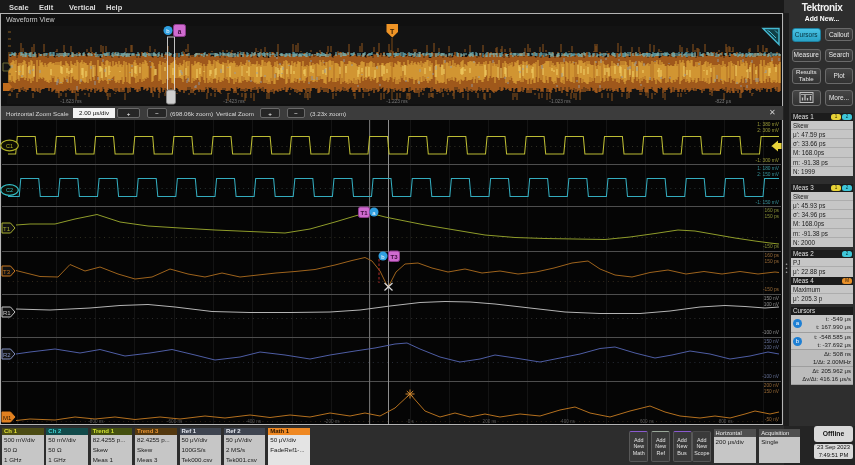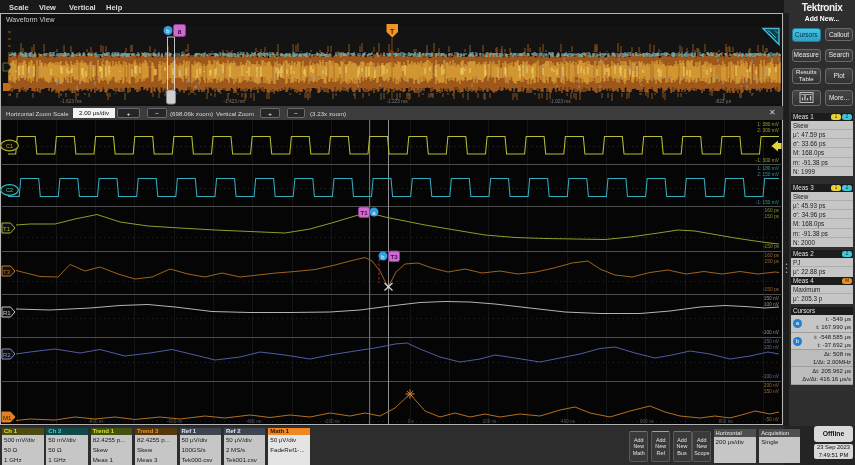--- a/index.html
+++ b/index.html
@@ -1,16 +1,16 @@
 <!DOCTYPE html>
 <html><head><meta charset="utf-8"><style>html,body{margin:0;padding:0;background:#202020;}*{box-sizing:border-box;font-family:"Liberation Sans",sans-serif;}.abs{position:absolute;}svg text{font-family:"Liberation Sans",sans-serif;}</style></head><body>
 <div style="position:relative;width:855px;height:465px;background:#242424;overflow:hidden">
 <div class="abs" style="left:0;top:0;width:855px;height:13px;background:#191919;color:#dcdcdc;font-size:7.5px;font-weight:bold;">
       <span class="abs" style="left:9px;top:3px;">Scale</span>
-      <span class="abs" style="left:39px;top:3px;">View</span>
+      <span class="abs" style="left:39px;top:3px;">Edit</span>
       <span class="abs" style="left:69px;top:3px;">Vertical</span>
       <span class="abs" style="left:106px;top:3px;">Help</span>
     </div>
 <div class="abs" style="left:0;top:13px;width:783px;height:412px;border:1px solid #b4b4b4;background:#101010;"></div>
 <div class="abs" style="left:1px;top:0;width:782px;height:126px;overflow:hidden;">
       <svg style="position:absolute;left:0;top:0" width="783" height="126" viewBox="0 0 783 126">
 <rect x="6" y="26" width="774" height="78" fill="#131313"></rect>
 <path d="M8 93V93 M9 93V96 M16 93V98 M17 93V94 M18 52V52 M20 43V52 M22 48V52 M31 47V52 M32 93V98 M33 44V52 M43 44V52 M54 52V52 M55 51V52 M56 49V52 M58 93V98 M60 93V96 M63 45V52 M65 93V97 M70 46V52 M75 93V100 M77 93V96 M84 93V95 M86 49V52 M88 93V97 M90 47V52 M100 45V52 M102 46V52 M105 46V52 M106 93V96 M107 93V100 M109 93V97 M114 93V94 M124 93V100 M125 48V52 M130 45V52 M131 45V52 M149 46V52 M152 93V97 M154 49V52 M158 93V98 M164 93V96 M167 46V52 M169 93V100 M176 93V94 M180 93V93 M182 51V52 M185 49V52 M187 44V52 M188 93V95 M194 93V95 M206 93V99 M210 93V96 M211 51V52 M214 93V97 M220 93V94 M222 50V52 M226 50V52 M227 93V101 M228 93V94 M231 50V52 M237 93V95 M239 51V52 M241 93V97 M244 93V101 M245 93V98 M250 93V98 M251 93V93 M253 93V101 M255 48V52 M257 51V52 M260 49V52 M262 93V93 M264 47V52 M266 93V99 M268 93V99 M273 93V94 M277 44V52 M289 93V95 M292 44V52 M295 45V52 M297 43V52 M299 93V95 M300 51V52 M304 93V98 M306 93V98 M307 93V100 M309 93V98 M310 50V52 M315 93V93 M319 50V52 M327 46V52 M330 46V52 M332 93V99 M335 93V96 M336 52V52 M337 51V52 M348 44V52 M353 93V96 M354 93V99 M359 46V52 M361 43V52 M362 93V98 M368 93V96 M373 47V52 M378 43V52 M380 93V100 M383 93V99 M386 93V94 M388 44V52 M390 50V52 M392 51V52 M396 93V100 M397 48V52 M399 93V98 M406 93V99 M407 93V96 M408 93V100 M409 93V99 M413 49V52 M415 49V52 M418 93V97 M422 93V95 M423 93V93 M426 45V52 M428 93V98 M430 93V97 M431 93V97 M432 93V98 M433 43V52 M436 93V94 M438 48V52 M442 93V97 M447 93V95 M448 46V52 M452 93V96 M453 93V99 M462 93V98 M464 49V52 M467 93V100 M469 45V52 M477 93V98 M482 45V52 M483 93V99 M484 93V100 M489 93V98 M495 48V52 M496 47V52 M500 49V52 M501 46V52 M504 49V52 M509 48V52 M512 93V100 M514 93V97 M516 93V100 M524 48V52 M527 44V52 M529 48V52 M530 52V52 M534 93V95 M538 93V99 M539 47V52 M541 93V98 M542 44V52 M545 50V52 M546 93V100 M549 93V99 M558 52V52 M560 44V52 M566 93V96 M568 51V52 M570 93V99 M571 46V52 M573 93V98 M575 93V100 M579 93V100 M593 51V52 M594 44V52 M595 46V52 M596 44V52 M601 93V98 M606 51V52 M607 93V98 M611 93V101 M617 43V52 M620 46V52 M621 93V97 M626 93V99 M628 93V98 M631 47V52 M638 47V52 M639 93V95 M640 93V95 M645 93V96 M647 93V98 M649 44V52 M651 93V99 M653 45V52 M654 93V95 M658 49V52 M660 51V52 M662 93V98 M664 93V100 M666 52V52 M677 93V97 M679 45V52 M680 93V97 M681 47V52 M685 93V94 M686 48V52 M687 51V52 M692 44V52 M694 50V52 M696 48V52 M697 48V52 M698 49V52 M704 44V52 M709 93V95 M711 93V96 M718 50V52 M723 93V100 M725 44V52 M726 47V52 M728 46V52 M729 47V52 M731 51V52 M732 47V52 M739 93V98 M740 93V98 M748 49V52 M749 48V52 M751 93V96 M752 93V94 M757 45V52 M762 45V52 M764 51V52 M765 48V52 M766 48V52" stroke="#b96a1e" stroke-width="1" opacity="0.75"></path>
 <path d="M8 54V87 M9 57V91 M10 57V88 M11 54V92 M12 56V88 M13 54V90 M14 53V89 M15 53V89 M16 58V89 M17 55V89 M18 53V92 M19 52V92 M20 53V88 M21 54V90 M22 53V87 M23 55V91 M24 55V89 M25 52V92 M26 55V90 M27 55V90 M28 58V88 M29 52V88 M30 58V88 M31 52V91 M32 56V91 M33 56V91 M34 53V92 M35 54V88 M36 58V91 M37 57V92 M38 53V88 M39 56V93 M40 54V90 M41 54V89 M42 56V89 M43 54V89 M44 53V88 M45 57V88 M46 55V88 M47 58V88 M48 53V91 M49 56V88 M50 55V88 M51 54V92 M52 55V91 M53 57V90 M54 58V89 M55 55V93 M56 57V91 M57 54V93 M58 57V93 M59 53V91 M60 55V91 M61 53V91 M62 55V92 M63 56V91 M64 52V90 M65 55V91 M66 53V89 M67 57V90 M68 57V88 M69 55V91 M70 55V90 M71 54V93 M72 52V93 M73 54V90 M74 56V93 M75 54V90 M76 55V91 M77 57V92 M78 52V90 M79 53V89 M80 55V89 M81 56V91 M82 55V90 M83 53V89 M84 54V90 M85 56V88 M86 57V90 M87 54V91 M88 52V89 M89 53V89 M90 54V92 M91 52V90 M92 56V88 M93 53V89 M94 53V93 M95 56V88 M96 54V91 M97 57V90 M98 56V89 M99 58V92 M100 58V92 M101 55V91 M102 52V87 M103 55V89 M104 54V92 M105 57V93 M106 53V92 M107 53V90 M108 56V88 M109 56V89 M110 55V89 M111 58V89 M112 54V90 M113 55V91 M114 52V88 M115 55V92 M116 54V88 M117 53V91 M118 58V92 M119 55V92 M120 55V88 M121 54V92 M122 56V90 M123 53V92 M124 57V88 M125 53V87 M126 54V88 M127 56V93 M128 53V88 M129 56V92 M130 56V87 M131 54V88 M132 55V88 M133 54V88 M134 56V90 M135 54V89 M136 58V92 M137 56V92 M138 53V89 M139 58V91 M140 56V87 M141 52V87 M142 53V87 M143 53V90 M144 56V89 M145 55V88 M146 52V91 M147 53V90 M148 53V87 M149 54V88 M150 56V93 M151 57V93 M152 58V87 M153 53V91 M154 54V92 M155 54V88 M156 56V87 M157 58V90 M158 54V92 M159 57V93 M160 55V87 M161 54V88 M162 56V92 M163 58V90 M164 54V88 M165 53V93 M166 55V89 M167 54V91 M168 56V89 M169 53V93 M170 54V88 M171 57V92 M172 57V93 M173 57V92 M174 58V90 M175 57V88 M176 53V88 M177 57V89 M178 58V91 M179 57V92 M180 55V90 M181 55V90 M182 55V90 M183 52V93 M184 54V90 M185 54V91 M186 54V90 M187 53V87 M188 58V90 M189 56V87 M190 55V93 M191 57V89 M192 55V93 M193 57V91 M194 54V90 M195 53V90 M196 53V89 M197 53V90 M198 57V92 M199 53V89 M200 55V90 M201 53V92 M202 56V90 M203 53V92 M204 57V90 M205 55V87 M206 54V89 M207 55V93 M208 53V87 M209 54V88 M210 57V87 M211 56V89 M212 56V90 M213 57V88 M214 53V92 M215 55V88 M216 54V90 M217 54V92 M218 56V92 M219 58V93 M220 55V90 M221 56V90 M222 53V88 M223 54V90 M224 58V88 M225 54V91 M226 56V91 M227 54V91 M228 55V90 M229 55V91 M230 52V88 M231 53V88 M232 58V89 M233 57V93 M234 53V91 M235 56V93 M236 56V87 M237 55V89 M238 54V88 M239 53V88 M240 57V91 M241 57V89 M242 54V91 M243 52V89 M244 54V92 M245 55V88 M246 56V91 M247 55V89 M248 55V89 M249 54V89 M250 55V92 M251 58V90 M252 53V88 M253 54V90 M254 52V87 M255 54V90 M256 57V89 M257 58V93 M258 53V87 M259 56V89 M260 52V88 M261 55V91 M262 57V87 M263 58V92 M264 53V89 M265 58V89 M266 52V92 M267 58V93 M268 58V93 M269 54V92 M270 56V90 M271 52V92 M272 52V89 M273 53V93 M274 56V91 M275 57V90 M276 57V91 M277 52V92 M278 56V89 M279 57V91 M280 54V91 M281 54V88 M282 56V90 M283 54V90 M284 55V87 M285 57V92 M286 54V92 M287 54V90 M288 55V88 M289 54V87 M290 56V90 M291 54V88 M292 57V89 M293 54V89 M294 57V92 M295 54V89 M296 56V93 M297 57V90 M298 54V92 M299 54V91 M300 55V92 M301 56V92 M302 56V89 M303 53V89 M304 53V90 M305 56V93 M306 54V88 M307 56V92 M308 56V88 M309 58V93 M310 56V91 M311 55V88 M312 54V88 M313 57V88 M314 54V88 M315 56V89 M316 52V88 M317 57V93 M318 55V93 M319 56V92 M320 52V87 M321 57V90 M322 55V88 M323 57V92 M324 54V88 M325 54V92 M326 52V88 M327 56V93 M328 54V89 M329 56V89 M330 54V90 M331 57V92 M332 58V92 M333 56V91 M334 55V87 M335 54V92 M336 55V90 M337 52V91 M338 55V89 M339 52V92 M340 52V91 M341 53V90 M342 55V87 M343 53V91 M344 55V88 M345 53V91 M346 55V90 M347 53V92 M348 52V89 M349 57V88 M350 56V87 M351 56V90 M352 55V92 M353 53V92 M354 54V92 M355 56V90 M356 57V90 M357 56V88 M358 55V92 M359 56V92 M360 57V88 M361 55V88 M362 54V90 M363 53V92 M364 57V88 M365 58V92 M366 55V89 M367 54V92 M368 57V91 M369 56V89 M370 56V91 M371 56V90 M372 58V88 M373 54V93 M374 55V88 M375 54V90 M376 52V89 M377 52V92 M378 55V91 M379 55V87 M380 53V89 M381 57V88 M382 55V87 M383 52V92 M384 55V91 M385 57V90 M386 56V88 M387 55V93 M388 58V92 M389 52V88 M390 56V89 M391 56V89 M392 52V89 M393 58V92 M394 56V88 M395 52V90 M396 55V91 M397 56V90 M398 55V89 M399 53V91 M400 56V91 M401 57V88 M402 56V92 M403 57V92 M404 55V91 M405 57V88 M406 56V88 M407 53V88 M408 57V92 M409 55V87 M410 57V91 M411 57V90 M412 54V90 M413 58V92 M414 52V93 M415 56V88 M416 57V93 M417 54V90 M418 54V93 M419 52V88 M420 54V92 M421 54V90 M422 53V88 M423 58V91 M424 56V88 M425 54V88 M426 54V87 M427 53V88 M428 58V88 M429 58V88 M430 58V92 M431 52V87 M432 53V91 M433 57V89 M434 53V89 M435 54V90 M436 53V92 M437 57V92 M438 55V91 M439 54V93 M440 55V88 M441 53V92 M442 58V89 M443 54V88 M444 56V91 M445 55V89 M446 57V92 M447 57V88 M448 54V90 M449 58V92 M450 54V91 M451 58V90 M452 57V91 M453 55V93 M454 52V87 M455 56V90 M456 56V87 M457 53V92 M458 53V89 M459 56V93 M460 54V92 M461 57V92 M462 57V92 M463 54V88 M464 57V89 M465 57V91 M466 57V87 M467 56V92 M468 55V90 M469 54V91 M470 53V89 M471 56V92 M472 54V90 M473 55V91 M474 56V90 M475 55V93 M476 58V91 M477 56V90 M478 57V87 M479 53V91 M480 53V88 M481 57V90 M482 58V92 M483 55V90 M484 54V90 M485 56V88 M486 55V92 M487 52V92 M488 53V88 M489 54V90 M490 52V90 M491 53V91 M492 54V92 M493 53V93 M494 53V91 M495 53V92 M496 52V91 M497 56V90 M498 53V90 M499 55V87 M500 56V91 M501 57V91 M502 54V90 M503 58V87 M504 53V88 M505 53V90 M506 54V89 M507 56V88 M508 58V90 M509 53V91 M510 52V91 M511 55V88 M512 55V88 M513 57V92 M514 53V89 M515 56V88 M516 55V88 M517 57V92 M518 55V92 M519 53V92 M520 53V91 M521 53V87 M522 53V92 M523 57V90 M524 52V88 M525 55V88 M526 53V93 M527 53V90 M528 57V93 M529 56V88 M530 57V93 M531 56V88 M532 56V90 M533 52V90 M534 57V90 M535 58V90 M536 56V88 M537 57V91 M538 53V88 M539 57V89 M540 58V92 M541 55V91 M542 55V92 M543 57V88 M544 57V88 M545 54V88 M546 57V92 M547 55V89 M548 58V92 M549 58V92 M550 53V93 M551 57V90 M552 52V88 M553 56V88 M554 58V89 M555 56V92 M556 55V88 M557 52V88 M558 55V91 M559 58V91 M560 57V87 M561 55V93 M562 54V90 M563 53V90 M564 54V87 M565 57V91 M566 55V92 M567 55V92 M568 56V87 M569 53V90 M570 57V89 M571 55V93 M572 56V90 M573 56V88 M574 57V92 M575 53V89 M576 55V92 M577 56V91 M578 56V90 M579 54V93 M580 56V92 M581 53V89 M582 53V92 M583 58V87 M584 53V92 M585 53V88 M586 52V91 M587 55V89 M588 57V91 M589 56V91 M590 55V87 M591 56V88 M592 54V91 M593 56V90 M594 53V92 M595 56V93 M596 55V93 M597 57V88 M598 58V92 M599 52V92 M600 56V91 M601 56V88 M602 57V90 M603 53V90 M604 58V89 M605 57V88 M606 57V91 M607 53V89 M608 53V88 M609 55V91 M610 56V88 M611 54V90 M612 55V92 M613 53V91 M614 55V91 M615 58V89 M616 53V91 M617 53V92 M618 56V88 M619 57V88 M620 52V90 M621 53V92 M622 56V92 M623 57V92 M624 58V88 M625 53V87 M626 54V92 M627 54V91 M628 57V93 M629 57V92 M630 52V92 M631 54V89 M632 53V89 M633 55V89 M634 53V88 M635 52V89 M636 56V90 M637 55V90 M638 55V90 M639 52V92 M640 54V90 M641 54V92 M642 53V89 M643 56V87 M644 55V92 M645 56V93 M646 52V92 M647 58V93 M648 56V89 M649 56V89 M650 54V89 M651 54V87 M652 58V90 M653 57V91 M654 56V92 M655 55V92 M656 54V93 M657 53V88 M658 58V88 M659 58V89 M660 57V87 M661 53V88 M662 56V93 M663 56V90 M664 56V92 M665 53V90 M666 56V90 M667 57V88 M668 56V87 M669 54V89 M670 57V93 M671 53V92 M672 57V87 M673 52V92 M674 55V90 M675 58V88 M676 56V90 M677 56V92 M678 54V92 M679 54V89 M680 53V89 M681 55V92 M682 56V90 M683 54V89 M684 54V92 M685 57V88 M686 58V90 M687 54V90 M688 56V92 M689 54V91 M690 57V90 M691 54V88 M692 56V90 M693 56V91 M694 53V88 M695 58V91 M696 56V89 M697 52V89 M698 57V89 M699 56V90 M700 57V90 M701 54V93 M702 54V89 M703 53V91 M704 54V89 M705 56V88 M706 56V89 M707 52V88 M708 54V89 M709 53V92 M710 55V90 M711 52V93 M712 55V88 M713 52V91 M714 56V90 M715 56V91 M716 52V91 M717 57V91 M718 54V91 M719 53V89 M720 57V89 M721 52V88 M722 56V90 M723 58V89 M724 56V91 M725 53V87 M726 52V93 M727 55V92 M728 57V90 M729 57V93 M730 54V88 M731 54V91 M732 54V93 M733 53V93 M734 55V88 M735 53V91 M736 52V89 M737 56V93 M738 55V89 M739 54V90 M740 54V93 M741 54V93 M742 54V92 M743 55V87 M744 54V90 M745 58V90 M746 57V91 M747 55V90 M748 54V90 M749 53V93 M750 54V90 M751 55V88 M752 56V89 M753 54V89 M754 53V88 M755 53V90 M756 57V91 M757 53V89 M758 55V90 M759 52V92 M760 54V88 M761 53V90 M762 56V88 M763 55V88 M764 54V89 M765 54V88 M766 56V92 M767 54V89 M768 53V89 M769 55V89 M770 57V92 M771 57V88 M772 54V88 M773 56V87 M774 56V89 M775 56V91 M776 52V87 M777 56V92 M778 54V92 M779 54V91" stroke="#cf701f" stroke-width="1"></path>
 <path d="M8 65V82 M9 65V81 M10 63V82 M11 62V76 M12 60V81 M13 61V82 M14 64V83 M15 60V80 M17 66V79 M18 63V81 M19 65V76 M20 63V78 M21 66V78 M22 62V78 M23 60V77 M24 61V80 M25 64V78 M27 67V81 M28 62V78 M29 65V79 M30 60V83 M31 61V78 M32 66V81 M33 64V76 M36 60V82 M38 66V79 M39 60V77 M40 63V78 M41 62V79 M42 65V77 M43 67V78 M44 63V81 M45 65V80 M46 67V82 M47 64V82 M48 63V83 M49 62V80 M50 62V82 M51 64V76 M52 63V78 M53 63V76 M54 65V82 M55 62V82 M56 65V82 M57 62V77 M58 65V79 M59 62V84 M60 61V83 M61 67V84 M62 65V82 M63 65V77 M64 66V78 M65 61V80 M66 63V76 M67 64V83 M68 66V77 M70 61V83 M71 64V77 M72 65V76 M73 65V79 M74 63V80 M75 66V79 M76 60V81 M77 62V80 M79 63V84 M80 62V81 M81 60V80 M82 64V81 M83 62V82 M84 63V83 M85 63V82 M86 65V76 M87 65V83 M89 63V79 M90 61V81 M93 67V80 M94 65V76 M97 60V76 M98 66V83 M99 66V81 M100 66V78 M101 62V80 M102 64V81 M104 65V80 M105 61V77 M106 60V81 M107 61V84 M108 65V79 M109 62V81 M110 66V79 M111 67V78 M112 61V77 M113 66V76 M114 65V81 M115 62V83 M116 64V82 M117 67V80 M118 61V83 M119 65V80 M120 64V80 M121 67V77 M122 65V84 M123 61V82 M125 62V77 M126 65V82 M128 63V83 M129 64V84 M131 64V76 M133 62V77 M134 60V78 M135 63V83 M136 65V76 M137 65V82 M139 63V79 M141 64V82 M142 62V79 M143 64V81 M144 60V78 M145 61V79 M146 63V77 M147 66V78 M151 62V82 M152 63V81 M153 66V76 M158 64V81 M159 61V79 M160 65V80 M162 62V84 M164 63V83 M166 61V79 M167 65V80 M169 65V78 M170 63V78 M171 63V83 M172 62V83 M173 61V84 M174 60V78 M175 64V78 M177 65V78 M178 67V77 M179 63V78 M180 65V78 M181 66V79 M182 64V82 M183 60V76 M185 62V79 M186 61V78 M187 66V76 M188 61V82 M191 64V83 M192 66V78 M193 65V81 M194 61V79 M195 64V80 M196 63V78 M197 62V78 M198 62V80 M199 65V82 M200 63V76 M201 66V77 M203 64V80 M204 66V83 M206 66V78 M207 64V83 M208 60V80 M209 61V82 M210 64V78 M211 66V83 M212 64V79 M213 60V79 M215 61V79 M216 62V83 M217 60V80 M218 63V77 M219 64V82 M220 64V82 M221 64V80 M222 62V81 M223 63V78 M225 63V79 M226 66V77 M227 60V80 M228 64V83 M229 63V77 M230 62V78 M231 63V79 M232 63V79 M233 61V84 M234 63V78 M235 67V82 M236 65V79 M237 67V77 M238 66V83 M239 65V82 M240 62V83 M242 64V81 M243 65V77 M244 65V80 M245 63V80 M246 60V82 M247 66V80 M248 61V81 M249 62V77 M250 66V77 M251 64V81 M252 64V77 M253 64V82 M254 65V83 M255 64V82 M256 61V84 M257 66V83 M258 64V84 M259 66V82 M260 65V77 M261 60V76 M262 60V77 M263 66V83 M264 62V77 M265 66V83 M266 63V80 M267 62V84 M268 61V82 M269 62V84 M270 65V78 M271 67V81 M273 66V84 M274 62V84 M276 61V80 M277 64V80 M279 64V76 M280 65V78 M281 66V78 M282 64V78 M283 61V79 M285 60V84 M286 61V83 M287 64V77 M288 63V79 M290 66V83 M291 61V82 M292 66V83 M293 63V81 M294 62V78 M295 67V82 M296 64V79 M297 61V79 M298 62V83 M299 62V81 M301 66V81 M302 61V80 M303 67V83 M304 66V81 M305 67V78 M306 65V77 M308 66V82 M309 62V76 M310 65V81 M311 65V76 M312 63V82 M313 65V82 M314 64V81 M316 63V82 M317 64V76 M318 65V80 M319 60V76 M320 62V79 M321 66V79 M322 60V79 M323 65V83 M324 66V83 M325 62V84 M326 62V77 M328 61V82 M329 60V81 M330 61V78 M331 65V78 M332 61V82 M334 63V82 M335 63V82 M336 63V78 M337 64V81 M338 66V78 M340 61V84 M341 61V78 M342 62V82 M344 64V81 M345 66V83 M346 64V82 M347 64V84 M348 61V79 M349 61V83 M350 62V80 M351 65V81 M352 62V83 M353 63V78 M354 63V84 M355 64V80 M356 66V84 M357 67V79 M358 65V80 M359 65V83 M360 62V77 M361 61V76 M362 62V81 M363 62V78 M365 66V80 M366 63V78 M367 66V77 M368 63V77 M369 62V79 M370 61V81 M371 62V77 M372 67V79 M373 63V80 M374 67V78 M375 67V77 M376 66V83 M377 63V82 M378 66V77 M379 65V77 M381 63V77 M382 63V80 M383 65V81 M384 66V81 M385 64V80 M386 63V78 M387 63V82 M388 63V80 M389 62V77 M390 66V77 M391 62V78 M392 67V82 M393 67V79 M394 63V77 M395 64V84 M396 65V80 M397 61V84 M398 62V79 M399 62V82 M400 67V76 M401 65V78 M403 62V80 M404 65V81 M405 65V77 M406 66V81 M407 60V82 M408 64V78 M409 65V78 M410 63V79 M411 61V77 M412 65V79 M413 63V84 M414 62V80 M415 64V80 M416 65V79 M417 62V83 M418 63V84 M419 65V77 M420 61V82 M421 67V82 M422 63V76 M423 64V81 M424 62V77 M425 62V79 M426 60V81 M427 60V83 M428 66V80 M429 61V81 M430 65V79 M431 63V79 M434 66V77 M435 60V84 M436 64V80 M437 65V81 M438 64V83 M439 67V83 M440 67V82 M441 64V83 M442 65V83 M443 60V82 M445 63V84 M446 62V79 M447 63V78 M448 66V81 M449 61V78 M450 66V80 M451 65V77 M452 60V80 M453 66V81 M454 63V77 M455 67V78 M456 65V82 M457 64V81 M458 65V80 M459 67V84 M460 62V79 M461 61V80 M462 60V81 M463 67V80 M464 64V77 M465 65V77 M466 66V81 M467 62V80 M468 62V80 M469 61V80 M470 61V80 M471 62V79 M472 61V77 M473 61V83 M474 62V79 M475 66V76 M476 64V83 M477 64V78 M478 62V80 M479 66V80 M480 64V80 M481 66V82 M482 64V82 M483 62V79 M484 64V77 M485 61V76 M487 64V81 M488 64V78 M489 61V76 M491 63V78 M492 66V77 M493 62V77 M494 64V83 M495 66V77 M496 64V77 M498 60V80 M502 63V78 M503 67V77 M504 61V76 M505 63V83 M507 64V82 M508 66V77 M509 63V80 M510 65V76 M511 62V78 M512 67V81 M513 66V83 M514 62V83 M515 63V84 M516 61V81 M517 60V81 M518 66V81 M519 65V80 M520 64V82 M522 61V82 M523 62V78 M524 65V79 M525 62V80 M526 61V80 M527 65V84 M528 64V79 M529 66V78 M530 65V84 M531 66V80 M532 64V79 M533 63V83 M534 64V83 M535 62V77 M537 60V82 M538 66V78 M540 65V80 M542 64V82 M543 64V83 M544 63V83 M545 61V76 M546 61V80 M547 61V83 M548 61V77 M549 67V77 M550 61V77 M551 65V81 M552 63V82 M553 66V84 M554 65V81 M555 67V83 M556 62V77 M557 62V78 M558 64V78 M560 62V82 M561 64V83 M562 62V80 M563 64V84 M565 61V77 M566 62V81 M567 63V79 M569 61V81 M570 64V82 M571 63V82 M572 61V77 M573 65V83 M575 62V77 M577 64V77 M578 60V83 M579 61V78 M580 60V78 M581 61V83 M582 63V79 M583 63V82 M584 62V82 M585 66V83 M586 61V84 M587 64V84 M588 61V82 M589 64V77 M590 65V82 M591 65V78 M592 65V81 M594 61V78 M595 66V83 M597 65V83 M598 61V76 M599 66V83 M600 60V81 M602 61V78 M603 64V82 M604 65V81 M606 65V78 M607 64V81 M608 67V77 M610 66V76 M611 61V78 M612 66V81 M613 63V78 M614 64V79 M615 65V78 M616 65V82 M617 63V78 M618 67V83 M619 65V79 M620 61V77 M621 65V80 M622 61V79 M623 65V82 M624 61V84 M625 62V81 M626 65V80 M628 66V80 M629 60V77 M631 62V82 M632 62V83 M633 64V79 M634 62V77 M636 66V81 M638 61V79 M639 62V83 M640 63V78 M641 61V81 M642 66V77 M643 64V79 M644 66V76 M645 65V80 M646 64V83 M647 63V83 M648 66V80 M649 64V78 M651 61V81 M653 62V78 M654 64V80 M655 62V84 M656 60V79 M657 64V80 M658 65V81 M659 60V82 M660 65V83 M661 62V76 M662 64V79 M663 64V78 M664 66V78 M665 66V83 M667 65V82 M668 66V78 M669 66V76 M670 65V82 M671 66V83 M672 66V80 M673 66V80 M674 64V82 M675 61V79 M676 66V80 M677 64V77 M679 60V84 M680 63V81 M681 62V80 M682 60V76 M683 63V79 M685 67V82 M686 61V79 M687 60V81 M688 61V83 M689 63V82 M690 60V78 M691 60V80 M692 66V82 M693 67V80 M694 66V78 M695 62V83 M696 67V82 M697 62V78 M698 66V78 M699 61V81 M701 65V81 M702 65V81 M703 64V78 M704 62V82 M705 61V81 M706 67V83 M707 62V78 M708 66V84 M709 64V83 M710 63V77 M712 65V83 M713 67V83 M714 65V81 M716 65V79 M718 64V82 M720 65V79 M721 67V81 M722 61V84 M723 66V80 M724 64V81 M725 67V82 M727 66V82 M728 62V78 M730 61V83 M731 63V80 M732 66V79 M733 64V81 M735 65V84 M736 66V82 M737 61V84 M738 66V83 M739 66V82 M740 60V79 M741 64V76 M742 62V83 M743 63V78 M744 66V77 M745 61V80 M746 63V82 M749 65V79 M750 62V84 M753 64V80 M755 67V80 M756 66V84 M759 64V81 M760 60V83 M761 66V83 M763 60V81 M764 67V83 M765 65V79 M766 66V76 M767 63V82 M768 66V76 M769 62V78 M770 62V82 M771 60V83 M772 64V80 M773 67V82 M774 67V80 M775 64V83 M776 65V82 M778 64V83 M779 62V83" stroke="#e2a93a" stroke-width="1"></path>

